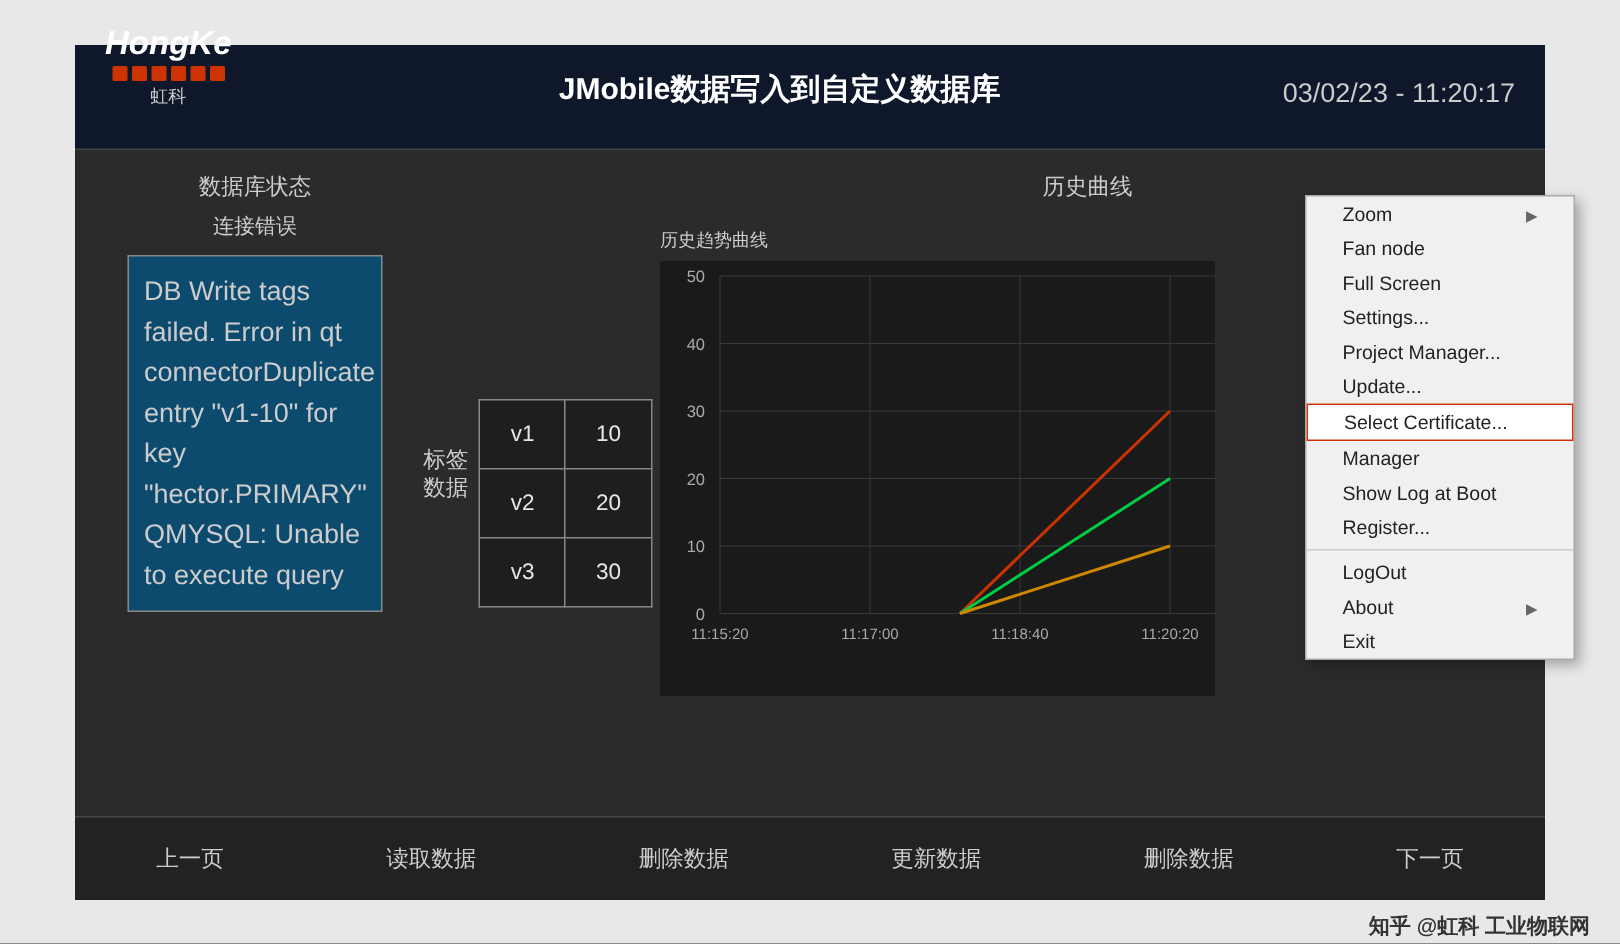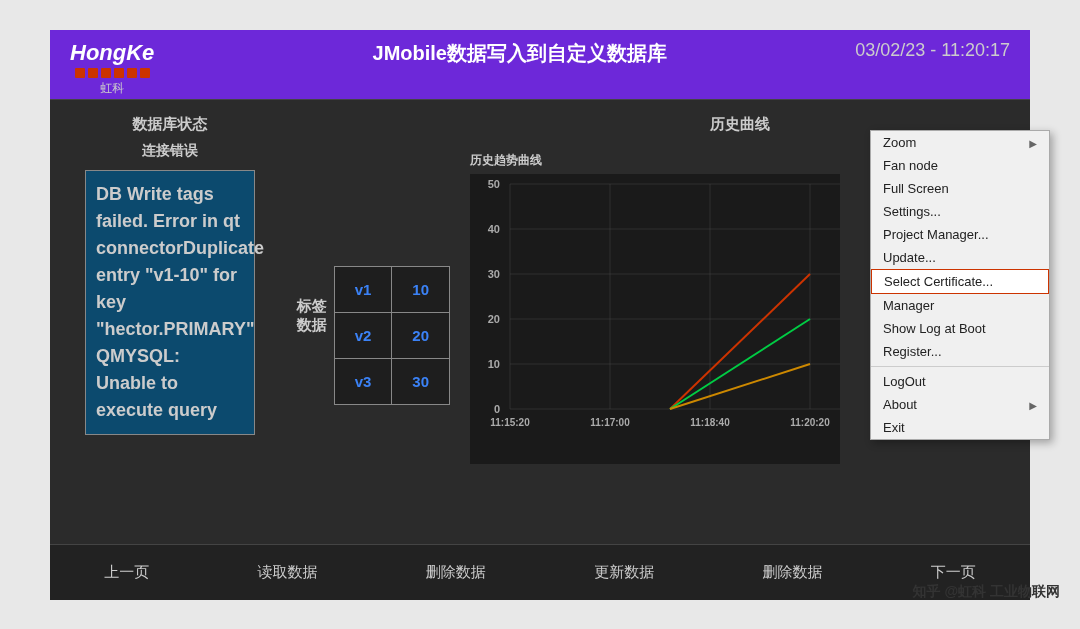--- a/index.html
+++ b/index.html
@@ -19,23 +19,23 @@
       background: #2b2b2b;
       position: absolute;
       top: 30px;
       left: 50px;
       border-radius: 4px;
     }
 
     
     .header {
       display: flex;
-      align-items: flex-start;
-      padding: 10px 20px;
-      background: #6d28d9;
+      align-items: flex-end;
+      padding: 26px 20px;
+      background: #0f172a;
       border-bottom: 1px solid #444;
       height: 70px;
     }
 
     .logo-area {
       display: flex;
       flex-direction: column;
       align-items: center;
       margin-right: 30px;
     }
@@ -78,23 +78,22 @@
 
     .datetime {
       font-size: 18px;
       color: #cccccc;
     }
 
     
     .main-content {
       display: flex;
       padding: 15px 20px;
-      gap: 20px;
+      gap: 5px;
       height: calc(100% - 130px);
-      font-weight: bold;
     }
 
     
     .panel-db-status {
       width: 200px;
       display: flex;
       flex-direction: column;
       align-items: center;
     }
 
@@ -134,21 +133,21 @@
     .tag-table {
       border-collapse: collapse;
       width: 140px;
       margin-top: 30px;
     }
 
     .tag-table td {
       border: 1px solid #888;
       padding: 14px 20px;
       text-align: right;
-      color: #3b82f6;
+      color: #e5e5e5;
       font-size: 15px;
       background: #1e1e1e;
     }
 
     
     .panel-chart {
       flex: 1;
       display: flex;
       flex-direction: column;
       align-items: center;
@@ -199,21 +198,21 @@
       right: 30px;
       background: #f0f0f0;
       border: 1px solid #aaa;
       box-shadow: 3px 3px 8px rgba(0,0,0,0.3);
       width: 180px;
       font-size: 13px;
       z-index: 100;
     }
 
     .menu-item {
-      padding: 4px 12px;
+      padding: 4px 24px;
       cursor: pointer;
       display: flex;
       align-items: center;
       justify-content: space-between;
       color: #222;
     }
 
     .menu-item.highlighted {
       background: #fff;
       border: 1px solid #cc3300;
@@ -227,21 +226,21 @@
 
     .menu-arrow::after {
       content: '▶';
       font-size: 10px;
       color: #666;
     }
 
     
     .watermark {
       position: absolute;
-      bottom: 28px;
+      bottom: 2px;
       right: 20px;
       color: #333;
       font-size: 14px;
       font-weight: bold;
     }
   </style>
 </head>
 <body>
 
 <div class="outer">

